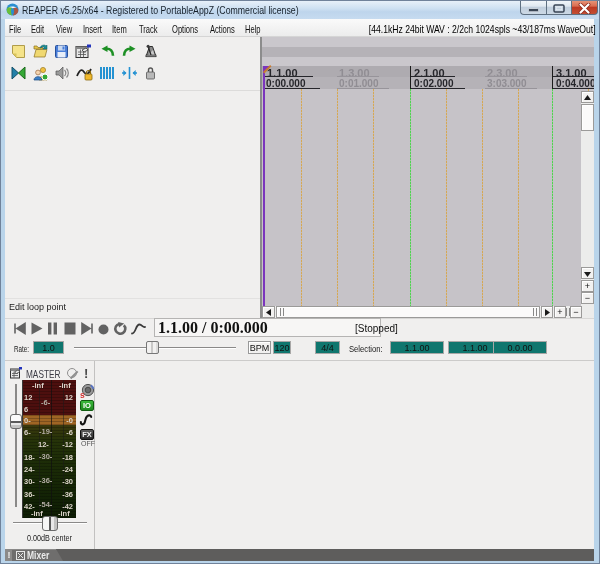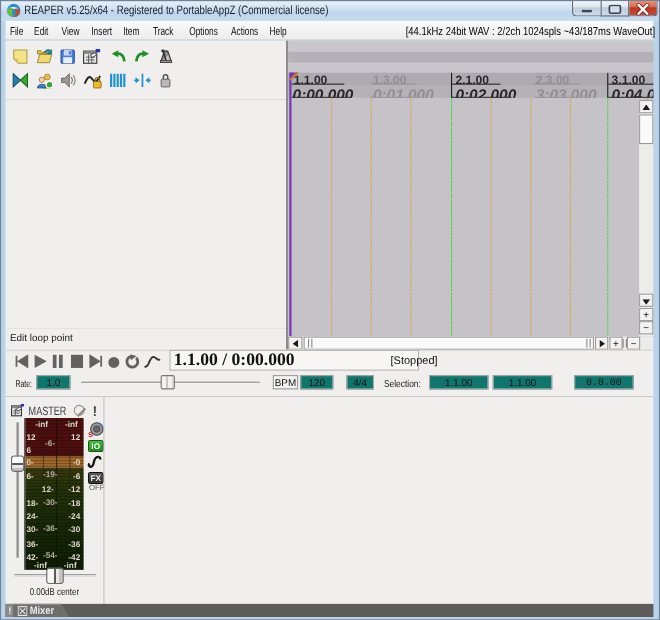--- a/index.html
+++ b/index.html
@@ -27,21 +27,21 @@
   #tcp-sep { left:5px; top:298px; width:255px; height:1px; background:#e2e1e0; }
   #editloop { left:9px; top:302px; font-size:9px; color:#1a1a1a; }
   #splitter { left:260px; top:37px; width:2px; height:281px; background:#8c8c8c; }
   
   #arr-top1 { left:262px; top:37px; width:332px; height:10px; background:#cac7cc; }
   #arr-marker { left:262px; top:47px; width:332px; height:10px; background:#b5b2b7; }
   #arr-top2 { left:262px; top:57px; width:332px; height:9px; background:#cac7cc; }
   #ruler { left:262px; top:66px; width:332px; height:23px; background:linear-gradient(#aeabb0 0 11px, #b5b2b7 11px); overflow:hidden;}
   #track { left:262px; top:89px; width:332px; height:217px; background:#c6c3c8; overflow:hidden; }
   .rl1 { position:absolute; top:1px; font-size:11px; font-weight:bold; color:#26262b; }
-  .rl2 { position:absolute; top:12px; font-size:14px; font-weight:bold; color:#26262b;font-style:italic; }
+  .rl2 { position:absolute; top:12px; font-size:10px; font-weight:bold; color:#26262b; }
   .gray1 { color:#908d93; }
   .rtick { position:absolute; top:0; width:1px; height:23px; background:#1c1c1c; }
   .gline { position:absolute; top:0; width:1px; height:217px; }
   .tan { background:repeating-linear-gradient(180deg,#d6a854 0 2px,rgba(214,168,84,0.3) 2px 3px); }
   .grn { background:repeating-linear-gradient(180deg,#50d450 0 2px,rgba(80,212,80,0.35) 2px 3px); }
   #cursor { left:263px; top:66px; width:2.2px; height:240px; background:#7b35bd; }
   #curtri { left:264px; top:66px; width:0px; height:0px; border-top:6.5px solid #7b35bd; border-right:6.5px solid transparent; }
   
   .sbbtn { position:absolute; background:#f2f1f0; border:1px solid #9b9a99; box-shadow:inset 1px 1px 0 #fff; font-size:9px; color:#111; text-align:center; }
   #vsb { left:581px; top:91px; width:13px; height:215px; background:#ececeb; }
@@ -296,26 +296,26 @@
     <path d="M1 10.5 C5 10.5 4.5 1.5 8.5 1.5 C11 1.5 11.5 4.5 14 4" stroke="#3a3a3a" stroke-width="1.8" fill="none" stroke-linecap="round"></path>
   </svg>
   <div class="abs" id="timebox"></div>
   <div class="abs" id="timetext">1.1.00 / 0:00.000</div>
   <div class="abs" id="stopped">[Stopped]</div>
   <span class="lbl" style="left:14px;transform:scaleX(0.7);transform-origin:0 0;">Rate:</span>
   <div class="inbox" style="left:33px;width:31px;">1.0</div>
   <div class="abs" id="ratetrack"></div>
   <div class="abs" id="ratethumb"></div>
   <div class="abs" id="bpmbtn">BPM</div>
-  <div class="inbox" style="left:273px;width:30px;">120</div>
+  <div class="inbox" style="left:273px;width:18px;">120</div>
   <div class="inbox" style="left:315px;width:25px;">4/4</div>
   <span class="lbl" style="left:349px;transform:scaleX(0.85);transform-origin:0 0;">Selection:</span>
   <div class="inbox" style="left:390px;width:54px;">1.1.00</div>
   <div class="inbox" style="left:448px;width:54px;">1.1.00</div>
-  <div class="inbox" style="left:522px;width:54px;font-family:Liberation Mono, monospace;">0.0.00</div>
+  <div class="inbox" style="left:493px;width:54px;">0.0.00</div>
 
   <div class="abs" id="mixer"></div>
   <div class="abs" id="striprule"></div>
   <svg class="abs" style="left:10px;top:367px" width="12" height="12" viewBox="0 0 12 12">
     <rect x="0.5" y="2" width="9" height="9" fill="#e8e8e8" stroke="#333" stroke-width="1"></rect>
     <rect x="0.5" y="2" width="9" height="2" fill="#888"></rect>
     <path d="M2 6.5 h6 M2 8.5 h6 M4 4.5 v6" stroke="#555" stroke-width="0.8"></path>
     <rect x="9" y="0" width="3" height="2.5" fill="#2233bb"></rect>
     <path d="M4.5 5 l3.5 -2 2 1.5 -3.5 2 z" fill="#f0f0f0" stroke="#333" stroke-width="0.7"></path>
   </svg>

